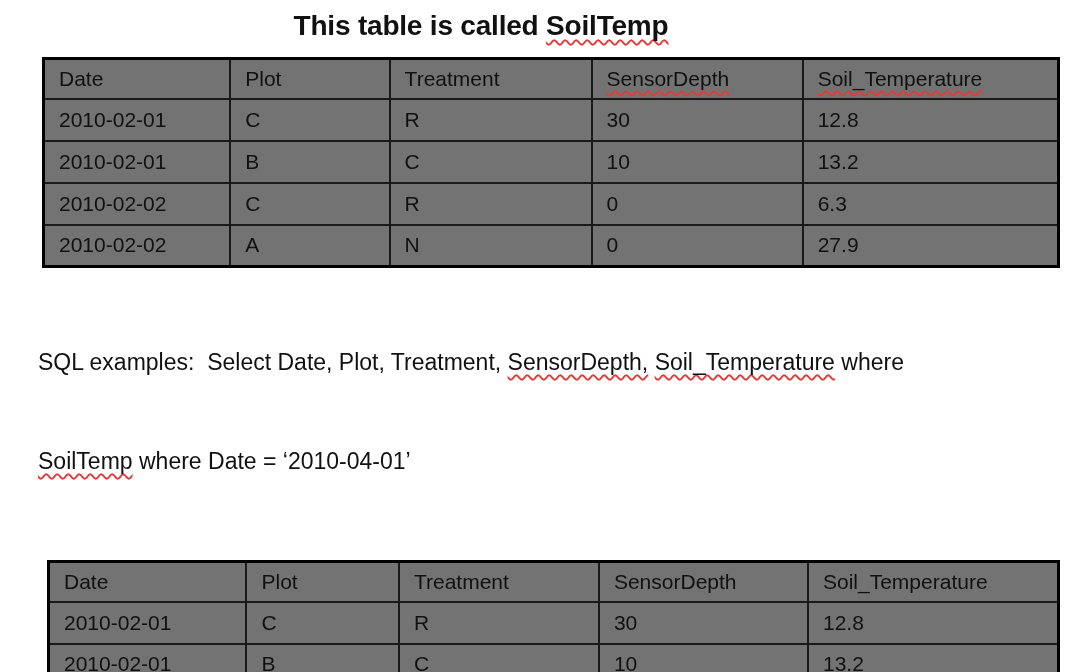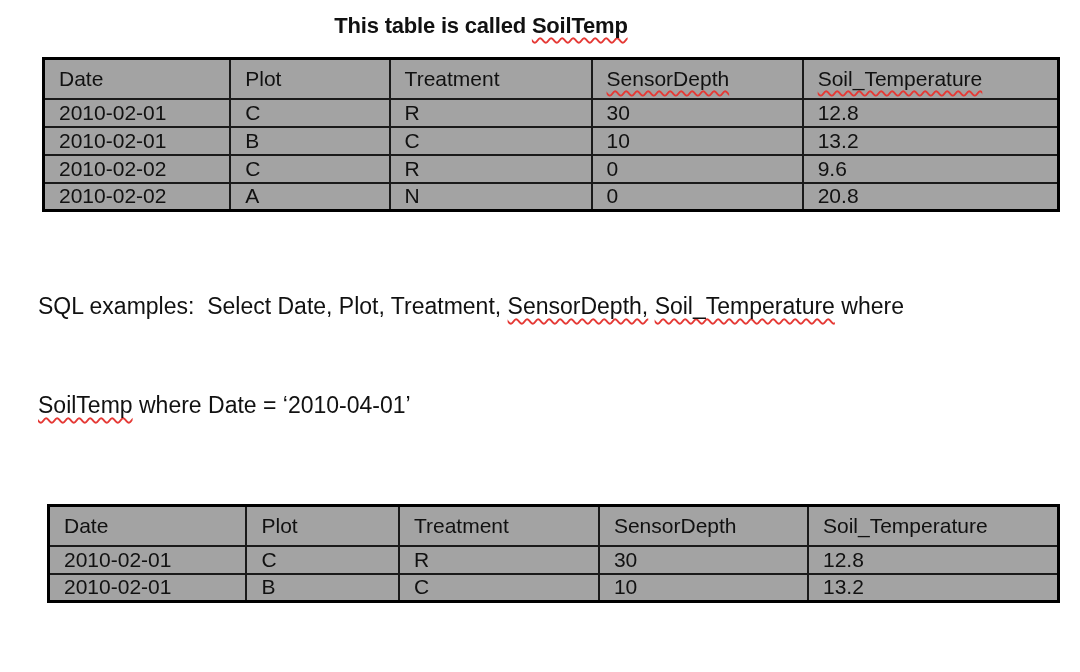--- a/index.html
+++ b/index.html
@@ -8,51 +8,51 @@
   body {
     width: 1080px; height: 672px; overflow: hidden;
     font-family: "Liberation Sans", "DejaVu Sans", sans-serif;
     color: var(--ink);
   }
   .page { width: 1080px; height: 672px; position: relative; padding-top: 8px; }
 
   .title {
     width: 1080px; padding-right: 118px;
     text-align: center;
-    font-size: 22px; line-height: 36px; font-weight: 700;
+    font-size: 28px; line-height: 36px; font-weight: 700;
     letter-spacing: -0.2px;
   }
 
   .sq {
     text-decoration: underline;
     text-decoration-style: wavy;
     text-decoration-color: var(--sq);
     text-decoration-thickness: 1.5px;
     text-underline-offset: 4px;
     text-decoration-skip-ink: none;
   }
 
   table.t {
     border-collapse: collapse;
     table-layout: fixed;
     border: 3px solid #000000;
-    background: #a3a3a3;
+    background: #737373;
   }
   table.t th, table.t td {
     border: 2px solid var(--line);
     text-align: left;
     vertical-align: middle;
     padding: 0 6px 0 14px;
     font-size: 21px;
     font-weight: 400;
     white-space: nowrap;
     overflow: hidden;
   }
   table.t th { height: 40px; }
-  table.t td { height: 28px; }
+  table.t td { height: 42px; }
 
   .t1 { margin: 13px 0 0 42px; width: 1018px; }
   .t2 { margin: 16px 0 0 47px; width: 1013px; }
 
   .t1 .c1, .t3 .c1 { width: 18.4%; }
   .t1 .c2, .t3 .c2 { width: 15.7%; }
   .t1 .c3, .t3 .c3 { width: 19.9%; }
   .t1 .c4, .t3 .c4 { width: 20.8%; }
   .t1 .c5, .t3 .c5 { width: 25.2%; }
 
@@ -107,28 +107,28 @@
         <td>B</td>
         <td>C</td>
         <td>10</td>
         <td>13.2</td>
       </tr>
       <tr>
         <td>2010-02-02</td>
         <td>C</td>
         <td>R</td>
         <td>0</td>
-        <td>9.6</td>
+        <td>6.3</td>
       </tr>
       <tr>
         <td>2010-02-02</td>
         <td>A</td>
         <td>N</td>
         <td>0</td>
-        <td>20.8</td>
+        <td>27.9</td>
       </tr>
     </tbody>
   </table>
 
   <div class="sqltext">
     <div><span>SQL examples:  Select Date, Plot, Treatment, </span><span class="sq">SensorDepth,</span><span> </span><span class="sq">Soil_Temperature</span><span> where</span></div>
     <div><span class="sq">SoilTemp</span><span> where Date = ‘2010-04-01’</span></div>
   </div>
 
   <table class="t t2">

